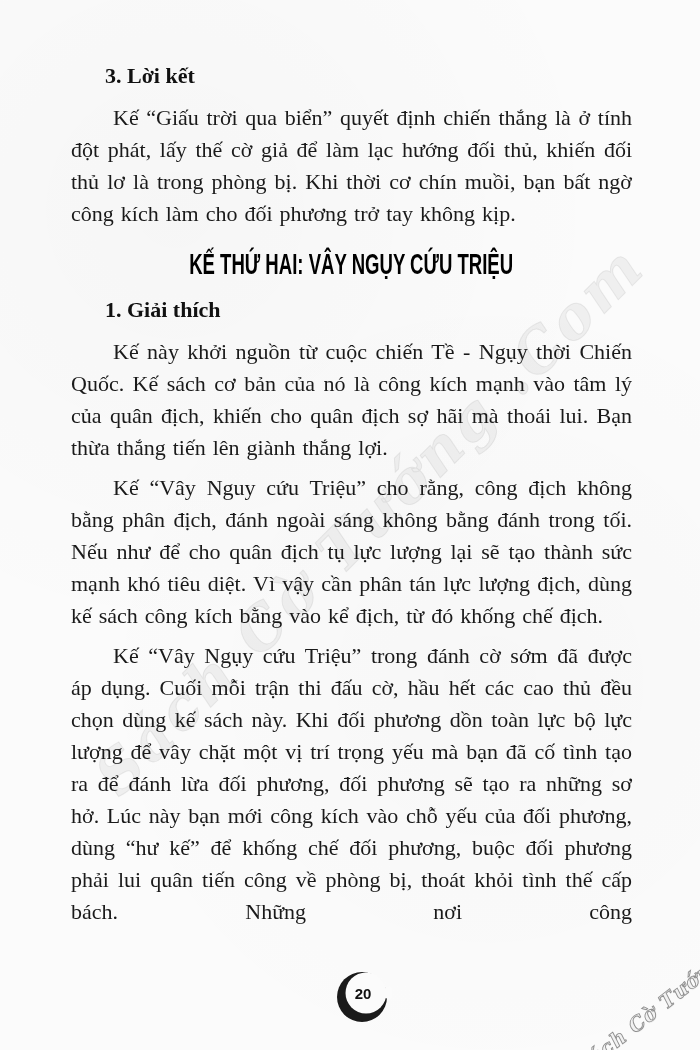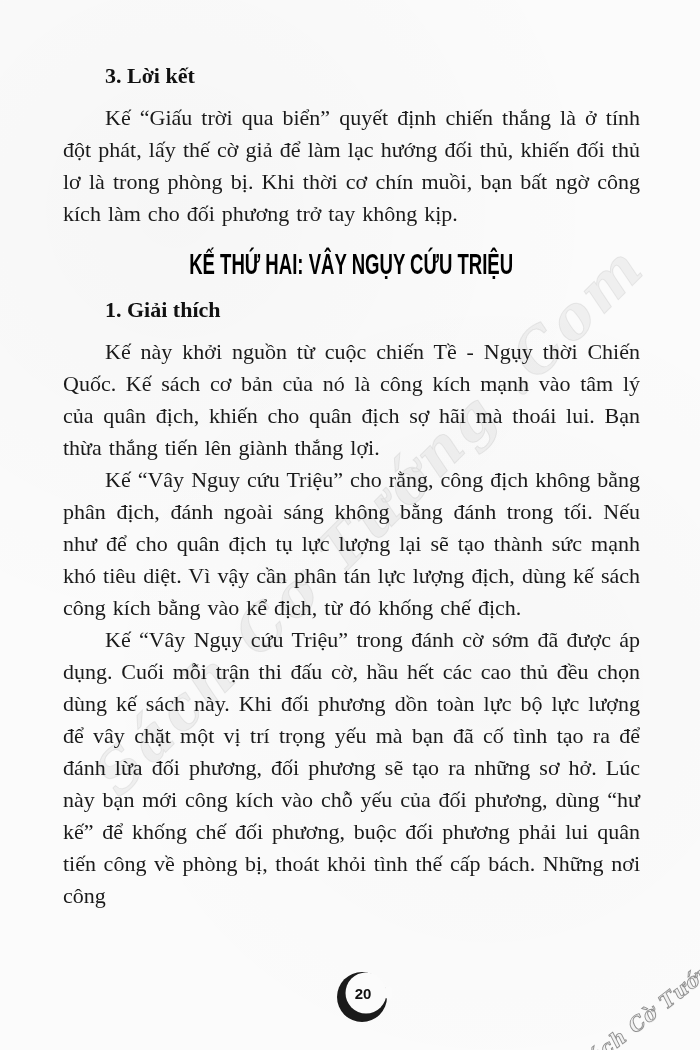--- a/index.html
+++ b/index.html
@@ -26,21 +26,21 @@
   .sub-heading {
     font-family:Liberation Serif, serif;
     font-weight:bold;
     font-size:22px;
     line-height:28px;
     margin:0 0 12px 42px;
     color:#111;
   }
   .sub-heading.second { margin-top:4px; }
   p.body-par {
-    margin:0;
+    margin:8px;
     font-size:22px;
     line-height:32px;
     text-align:justify;
     text-indent:42px;
     word-spacing:1.5px;
     hyphens:none;
   }
   p.body-par.last { text-align-last:justify; }
   .chapter-heading {
     margin:18px 0 16px 0;

